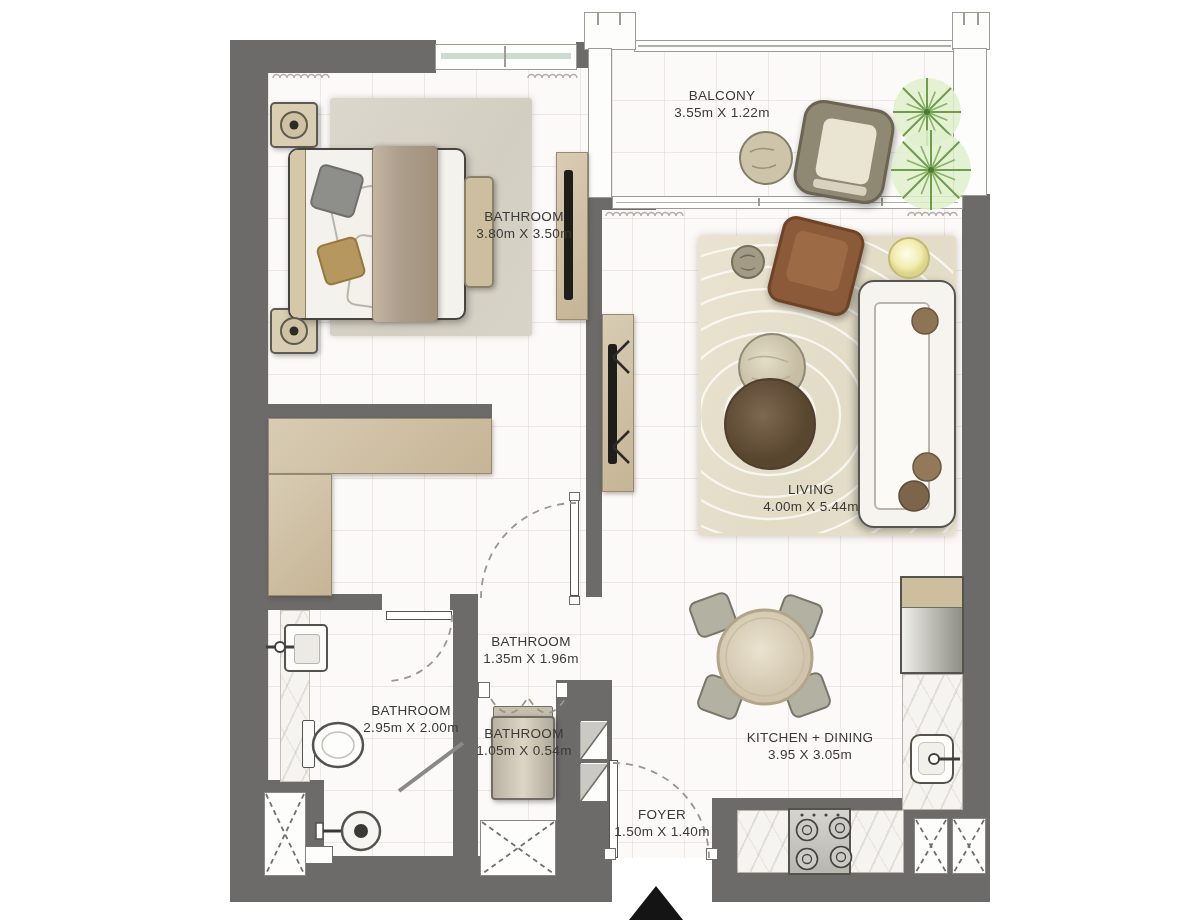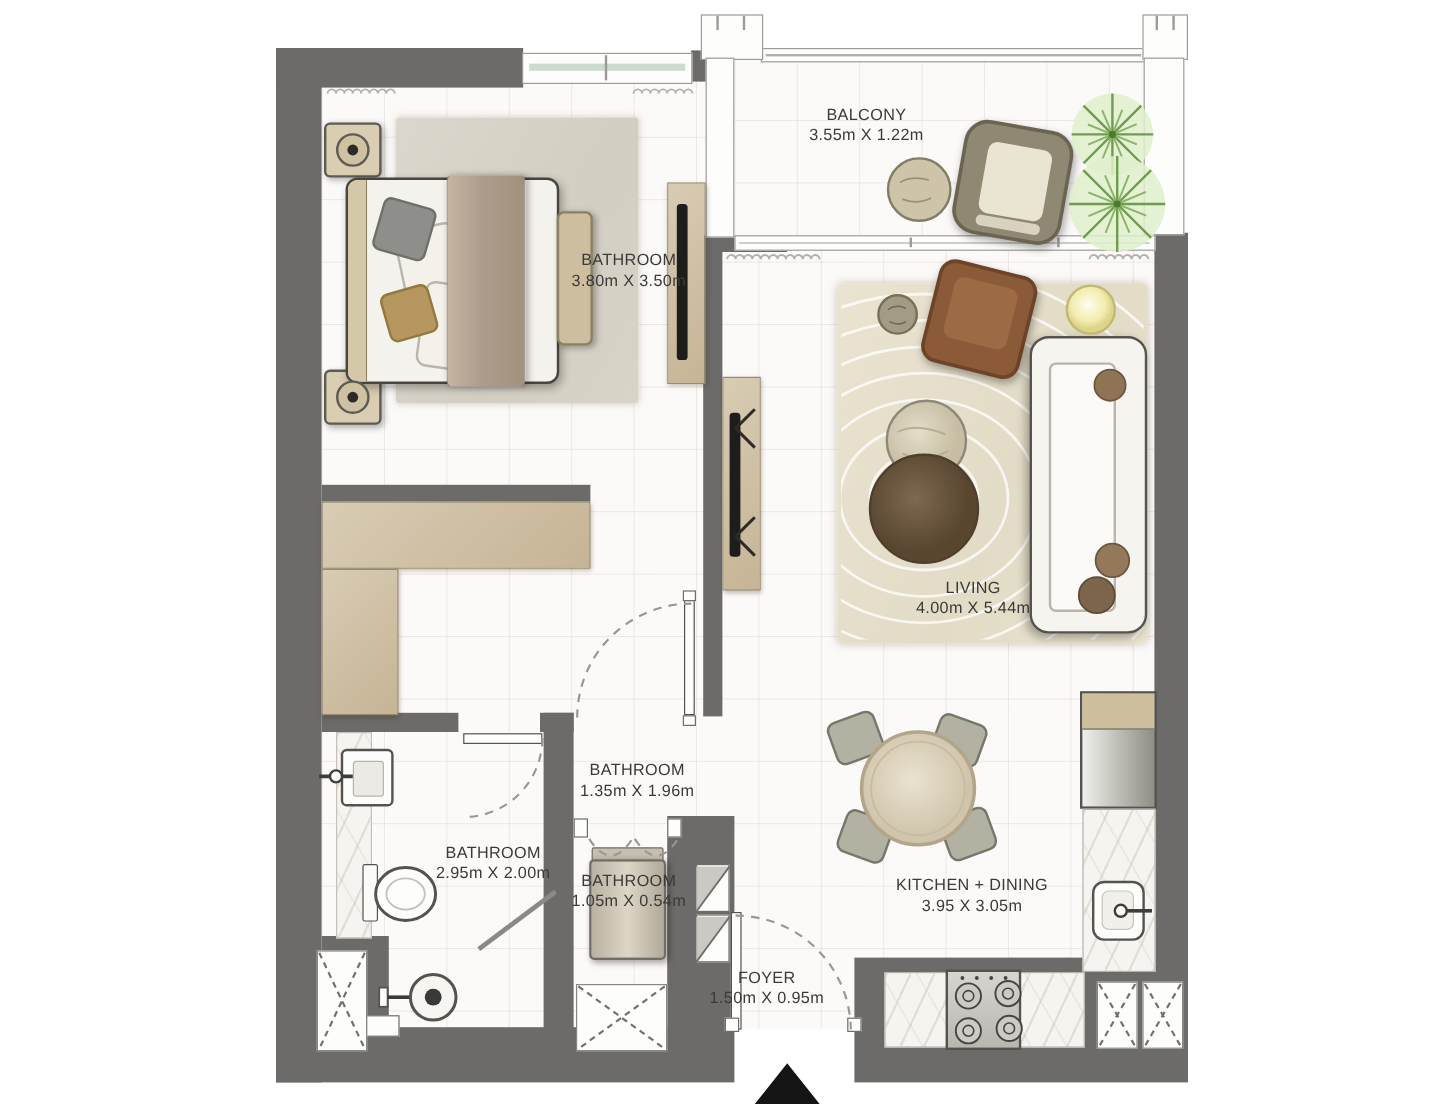--- a/index.html
+++ b/index.html
@@ -371,18 +371,18 @@
     <div>2.95m X 2.00m</div>
   </div>
   <div class="room-label" style="left:524px;top:725px">
     <div>BATHROOM</div>
     <div>1.05m X 0.54m</div>
   </div>
   <div class="room-label" style="left:810px;top:729px">
     <div>KITCHEN + DINING</div>
     <div>3.95 X 3.05m</div>
   </div>
-  <div class="room-label" style="left:639px;top:806px">
+  <div class="room-label" style="left:662px;top:806px">
     <div>FOYER</div>
-    <div>1.50m X 0.95m</div>
+    <div>1.50m X 1.40m</div>
   </div>
 
 </div>
 
 </body></html>

